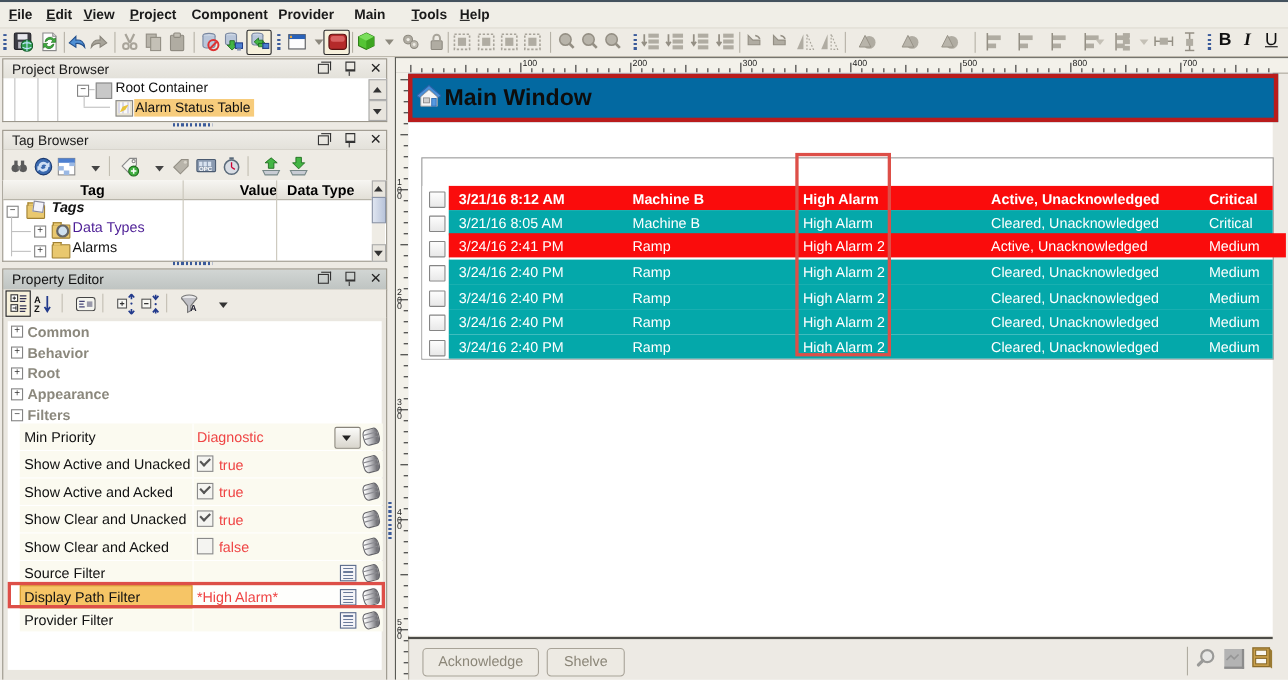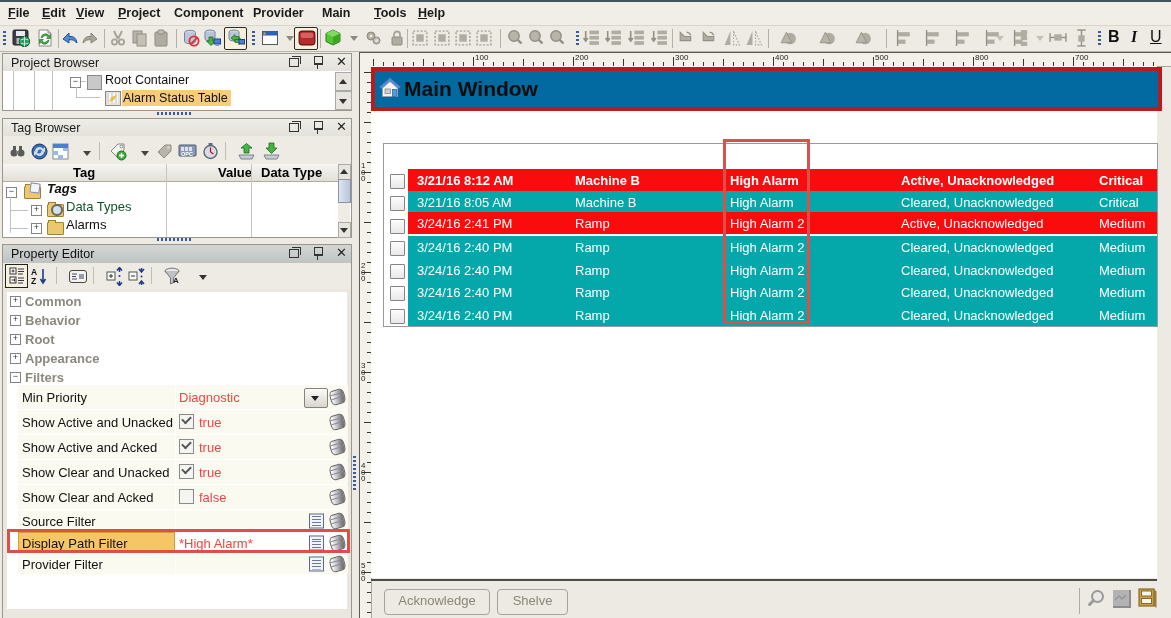--- a/index.html
+++ b/index.html
@@ -426,21 +426,21 @@
 
   <div class="ebox" style="left:3px;top:23px;">−</div>
   <div class="tline" style="left:7px;top:33px;width:1px;height:36px;"></div>
   <div class="folder" style="left:21px;top:22px;"></div>
   <div class="abs" style="left:27px;top:19px;width:8px;height:8px;background:#f3f3fb;border:1px solid #889;transform:rotate(8deg);"></div>
   <div class="abs" style="left:44px;top:17px;font-size:13px;font-weight:bold;font-style:italic;color:#111;">Tags</div>
   <div class="tline" style="left:7px;top:46px;width:18px;height:1px;"></div>
   <div class="ebox" style="left:28px;top:41px;">+</div>
   <div class="folder" style="left:44px;top:40px;"></div>
   <div class="abs" style="left:48px;top:40px;width:8px;height:8px;border-radius:50%;border:2px solid #666;background:#cfe0ef;"></div>
-  <div class="abs" style="left:63px;top:35px;font-size:13px;color:#14532d;">Data Types</div>
+  <div class="abs" style="left:63px;top:35px;font-size:13px;color:#4c1d95;">Data Types</div>
   <div class="tline" style="left:7px;top:64px;width:18px;height:1px;"></div>
   <div class="ebox" style="left:28px;top:59px;">+</div>
   <div class="folder" style="left:44px;top:58px;"></div>
   <div class="abs" style="left:63px;top:53px;font-size:13px;color:#111;">Alarms</div>
 
   <div class="abs" style="left:335px;top:0;width:12px;height:73px;background:#efece5;">
     <div class="abs" style="left:0px;top:0px;width:11px;height:14px;background:#e8e5de;border:1px solid #aaa;">
       <div class="garr" style="left:1px;top:4px;border-top:none;border-bottom:5px solid #333;"></div>
     </div>
     <div class="abs" style="left:0px;top:15px;width:11px;height:22px;background:linear-gradient(to right,#dfe5f0,#b9c4da);border:1px solid #8a94a8;"></div>
@@ -760,21 +760,21 @@
       <span style="left:493px">Active, Unacknowledged</span>
     <span style="left:691px">Critical</span>
     </div>
   <div class="arow ateal" style="top:47px;height:23px;">
     <span style="left:9px">3/21/16 8:05 AM</span>
       <span style="left:167px">Machine B</span>
     <span style="left:322px">High Alarm</span>
       <span style="left:493px">Cleared, Unacknowledged</span>
     <span style="left:691px">Critical</span>
     </div>
-  <div class="arow ared" style="top:68px;">
+  <div class="arow ared" style="top:68px;padding-left:12px;">
     <span style="left:9px">3/24/16 2:41 PM</span>
       <span style="left:167px">Ramp</span>
     <span style="left:322px">High Alarm 2</span>
       <span style="left:493px">Active, Unacknowledged</span>
     <span style="left:691px">Medium</span>
     </div>
   <div class="arow ateal" style="top:92px;height:23px;">
     <span style="left:9px">3/24/16 2:40 PM</span>
       <span style="left:167px">Ramp</span>
     <span style="left:322px">High Alarm 2</span>

